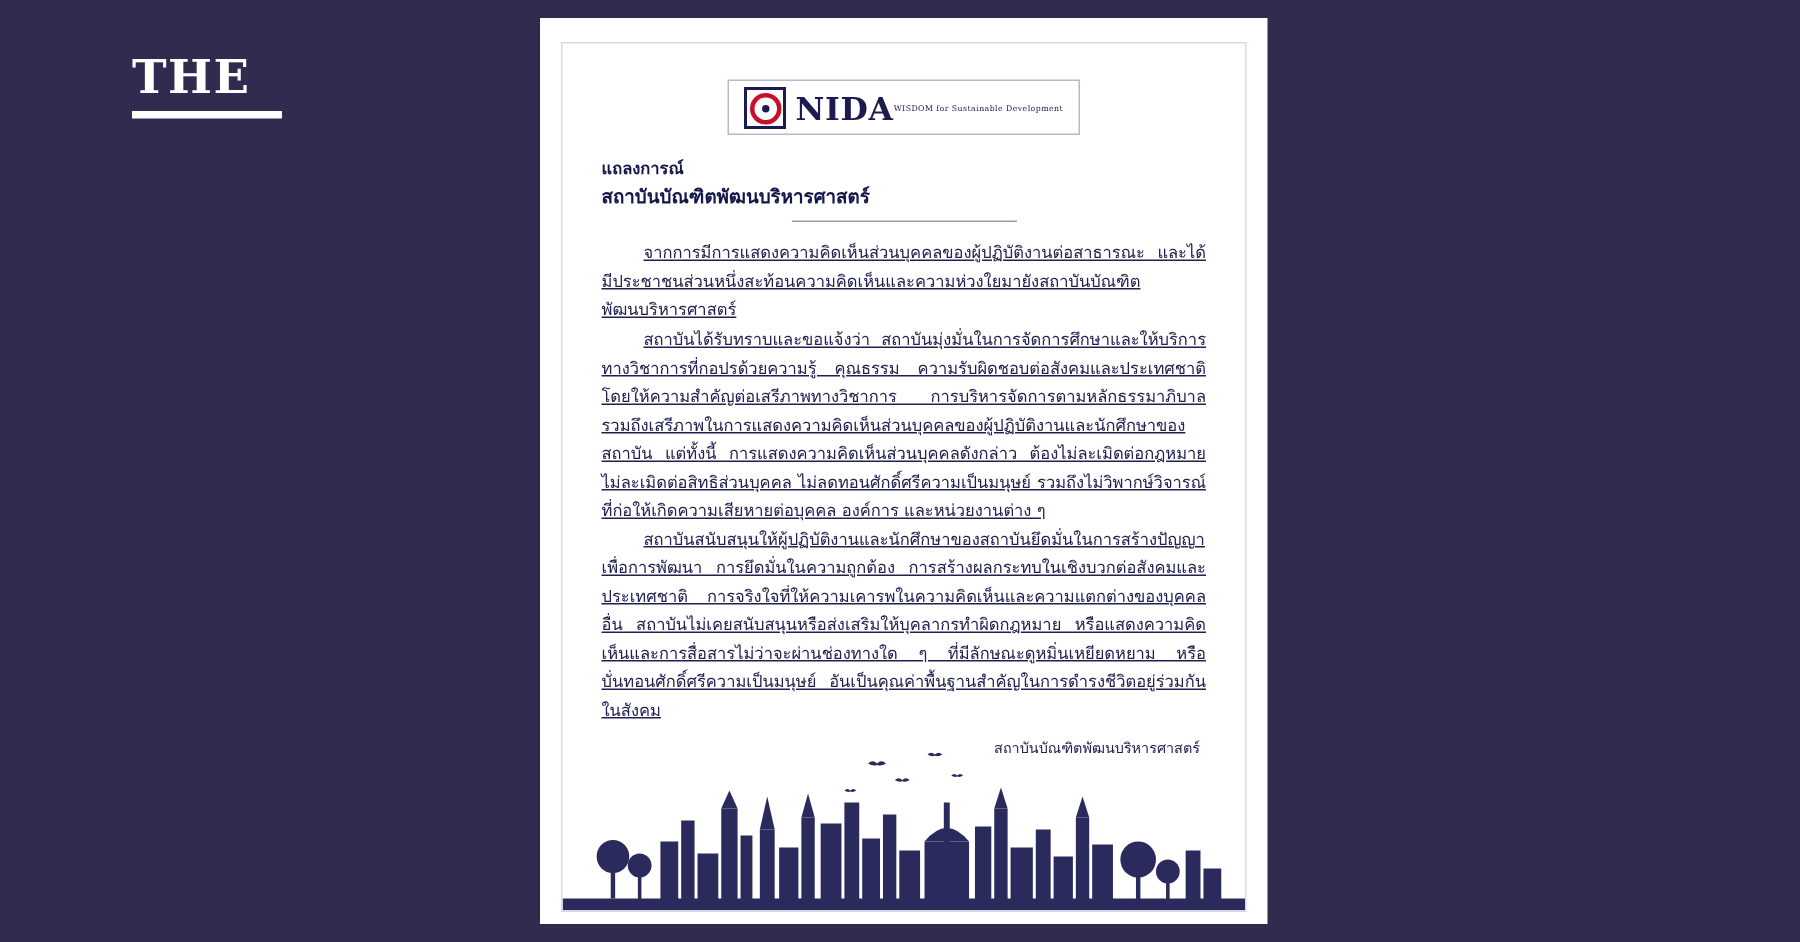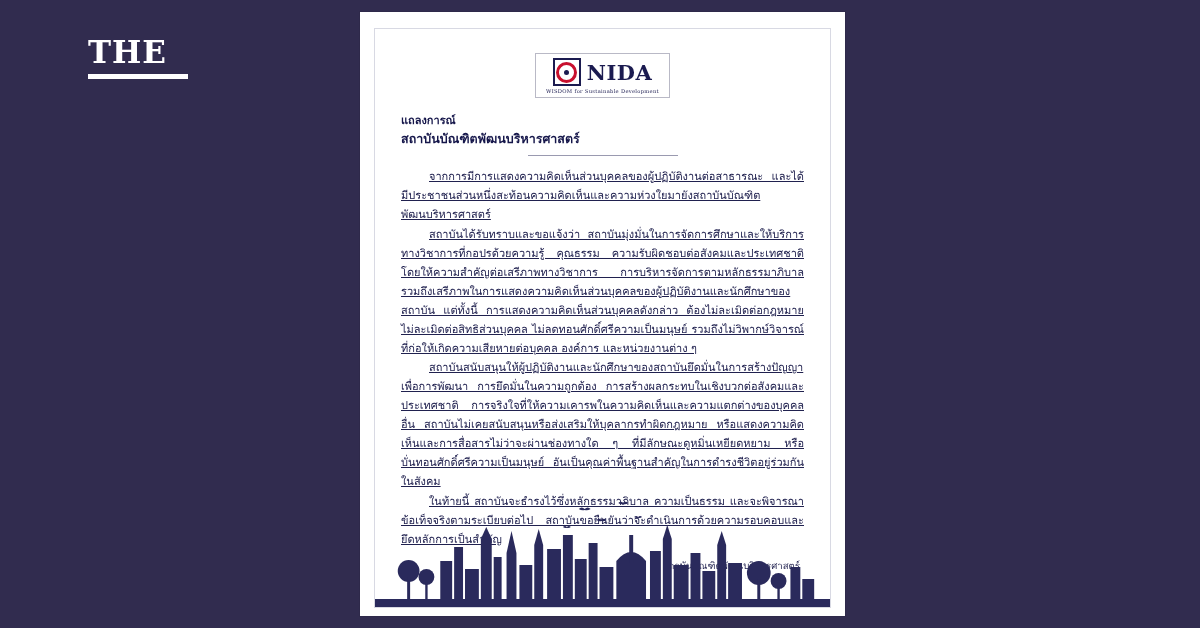--- a/index.html
+++ b/index.html
@@ -78,21 +78,21 @@
   .logo-wrap {
     display: flex;
     justify-content: center;
     margin-top: 6px;
     margin-bottom: 14px;
   }
   .logo-box {
     border: 1px solid #b9b9c6;
     padding: 4px 10px 3px 10px;
     display: flex;
-    flex-direction: column;
+    flex-direction: row;
     align-items: center;
     background: #fff;
   }
   .logo-row {
     display: flex;
     align-items: center;
     gap: 6px;
   }
   .logo-mark {
     width: 24px;
@@ -223,21 +223,20 @@
         <div class="doc-title">
           <div class="t1">แถลงการณ์</div>
           <div class="t2">สถาบันบัณฑิตพัฒนบริหารศาสตร์</div>
         </div>
         <div class="title-rule"></div>
 
         <div class="doc-body">
           <p>จากการมีการแสดงความคิดเห็นส่วนบุคคลของผู้ปฏิบัติงานต่อสาธารณะ และได้มีประชาชนส่วนหนึ่งสะท้อนความคิดเห็นและความห่วงใยมายังสถาบันบัณฑิตพัฒนบริหารศาสตร์</p>
           <p>สถาบันได้รับทราบและขอแจ้งว่า สถาบันมุ่งมั่นในการจัดการศึกษาและให้บริการทางวิชาการที่กอปรด้วยความรู้ คุณธรรม ความรับผิดชอบต่อสังคมและประเทศชาติ โดยให้ความสำคัญต่อเสรีภาพทางวิชาการ การบริหารจัดการตามหลักธรรมาภิบาล รวมถึงเสรีภาพในการแสดงความคิดเห็นส่วนบุคคลของผู้ปฏิบัติงานและนักศึกษาของสถาบัน แต่ทั้งนี้ การแสดงความคิดเห็นส่วนบุคคลดังกล่าว ต้องไม่ละเมิดต่อกฎหมาย ไม่ละเมิดต่อสิทธิส่วนบุคคล ไม่ลดทอนศักดิ์ศรีความเป็นมนุษย์ รวมถึงไม่วิพากษ์วิจารณ์ที่ก่อให้เกิดความเสียหายต่อบุคคล องค์การ และหน่วยงานต่าง ๆ</p>
           <p>สถาบันสนับสนุนให้ผู้ปฏิบัติงานและนักศึกษาของสถาบันยึดมั่นในการสร้างปัญญาเพื่อการพัฒนา การยึดมั่นในความถูกต้อง การสร้างผลกระทบในเชิงบวกต่อสังคมและประเทศชาติ การจริงใจที่ให้ความเคารพในความคิดเห็นและความแตกต่างของบุคคลอื่น สถาบันไม่เคยสนับสนุนหรือส่งเสริมให้บุคลากรทำผิดกฎหมาย หรือแสดงความคิดเห็นและการสื่อสารไม่ว่าจะผ่านช่องทางใด ๆ ที่มีลักษณะดูหมิ่นเหยียดหยาม หรือบั่นทอนศักดิ์ศรีความเป็นมนุษย์ อันเป็นคุณค่าพื้นฐานสำคัญในการดำรงชีวิตอยู่ร่วมกันในสังคม</p>
-          <p>ในท้ายนี้ สถาบันจะธำรงไว้ซึ่งหลักธรรมาภิบาล ความเป็นธรรม และจะพิจารณาข้อเท็จจริงตามระเบียบต่อไป สถาบันขอยืนยันว่าจะดำเนินการด้วยความรอบคอบและยึดหลักการเป็นสำคัญ</p>
         </div>
 
         <div class="doc-sign">
           <div>สถาบันบัณฑิตพัฒนบริหารศาสตร์</div>
         </div>
 
       </div>
 
       <div class="skyline">
         <svg viewBox="0 0 460 120" preserveAspectRatio="none" aria-hidden="true">

